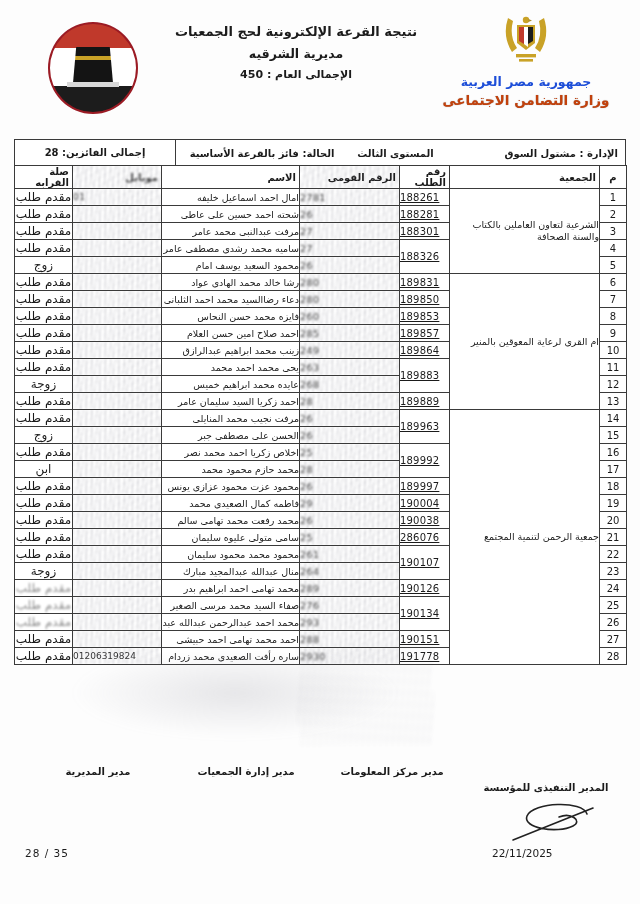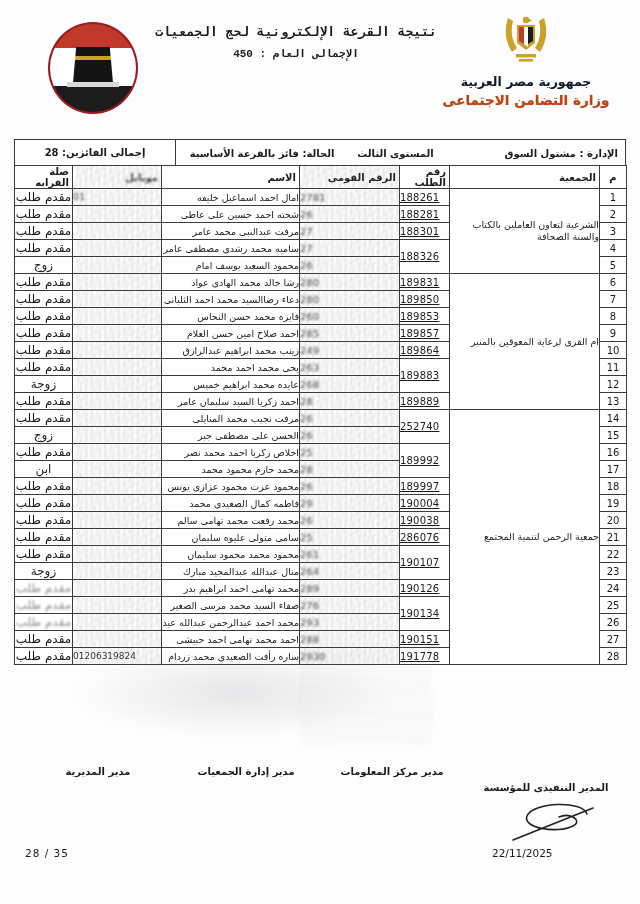--- a/index.html
+++ b/index.html
@@ -8,27 +8,27 @@
     font-family:"DejaVu Sans",sans-serif;color:#1b1b1b;overflow:hidden;
   }
   
   .assoc-logo{position:absolute;left:48px;top:22px;width:86px;height:88px;border-radius:50%;
     border:2px solid #9b1b24;overflow:hidden;
     background:linear-gradient(180deg,#c0392b 0 27%,#ffffff 27% 70%,#1c1c1c 70% 100%);}
   .kaaba{position:absolute;left:50%;top:26%;transform:translateX(-50%);width:40px;height:36px;
     background:linear-gradient(180deg,#141414 0 24%,#c9a227 24% 36%,#141414 36% 100%);
     clip-path:polygon(8% 0,92% 0,100% 100%,0 100%);}
   .kaaba-base{position:absolute;left:50%;top:66%;transform:translateX(-50%);width:52px;height:5px;background:#d8d8d8;}
-  .center-titles{position:absolute;left:146px;top:24px;width:300px;text-align:center;direction:rtl;font-family:Liberation Mono, monospace;}
+  .center-titles{position:absolute;left:146px;top:24px;width:300px;text-align:center;direction:rtl;}
   .title-main{font-size:13px;font-weight:bold;}
   .title-sub{font-size:9px;margin-top:6px;}
   .title-dir{font-size:12.5px;font-weight:bold;margin-top:7px;}
   .title-total{font-size:11px;font-weight:bold;margin-top:7px;}
   .gov-block{position:absolute;right:14px;top:14px;width:200px;text-align:center;direction:rtl;}
-  .gov-line1{font-size:12.5px;font-weight:bold;margin-top:4px;letter-spacing:.5px;color:#0f172a;}
+  .gov-line1{font-size:12.5px;font-weight:bold;margin-top:4px;letter-spacing:.5px;color:#1d4ed8;}
   .gov-line2{font-size:13.5px;font-weight:bold;margin-top:3px;color:#c2410c;letter-spacing:1px;
     text-shadow:0 0 1px rgba(80,80,80,.55);}
   
   .info-bar{position:absolute;left:14px;top:139px;width:610px;height:26px;border:1px solid #3a3a3a;
     display:flex;direction:rtl;align-items:center;font-size:10px;font-weight:bold;background:#fff;}
   .seg-admin{width:175px;text-align:right;padding-right:7px;}
   .seg-level{width:95px;text-align:center;}
   .seg-status{width:172px;text-align:center;}
   .seg-winners{flex:1;text-align:center;border-right:1px solid #3a3a3a;height:100%;line-height:26px;}
   
@@ -71,20 +71,21 @@
 </head>
 <body>
 
 <div class="assoc-logo">
   <div class="kaaba"></div>
   <div class="kaaba-base"></div>
 </div>
 
 <div class="center-titles">
   <div class="title-main">نتيجة القرعة الإلكترونية لحج الجمعيات</div>
+  <div class="title-dir">مديرية الشرقيه</div>
   <div class="title-total"><span>الإجمالى العام : </span><span>450</span></div>
 </div>
 
 <div class="gov-block">
   <svg width="56" height="52" viewBox="0 0 56 52">
     <path d="M10 4 Q4 22 14 38 L19 34 Q11 22 15 7 Z" fill="#c9a227"></path>
     <path d="M46 4 Q52 22 42 38 L37 34 Q45 22 41 7 Z" fill="#c9a227"></path>
     <circle cx="28" cy="6" r="3.2" fill="#c9a227"></circle>
     <path d="M30.5 5 L34 6.5 L30.5 8 Z" fill="#b08d2f"></path>
     <polygon points="19,11 37,11 37,29 28,36 19,29" fill="#c9a227"></polygon>
@@ -227,21 +228,21 @@
         <td class="c-num">13</td>
         <td class="c-req">189889</td>
         <td class="c-nid wave"><span class="smudge">28</span></td>
         <td class="c-name">احمد زكريا السيد سليمان عامر</td>
         <td class="c-mob wave"></td>
         <td class="c-rel">مقدم طلب</td>
       </tr>
       <tr>
         <td class="c-num">14</td>
         <td class="c-assoc" rowspan="15">جمعية الرحمن لتنمية المجتمع</td>
-        <td class="c-req" rowspan="2">252740</td>
+        <td class="c-req" rowspan="2">189963</td>
         <td class="c-nid wave"><span class="smudge">26</span></td>
         <td class="c-name">مرفت نجيب محمد المنايلى</td>
         <td class="c-mob wave"></td>
         <td class="c-rel">مقدم طلب</td>
       </tr>
       <tr>
         <td class="c-num">15</td>
         <td class="c-nid wave"><span class="smudge">26</span></td>
         <td class="c-name">الحسن على مصطفى جبر</td>
         <td class="c-mob wave"></td>

